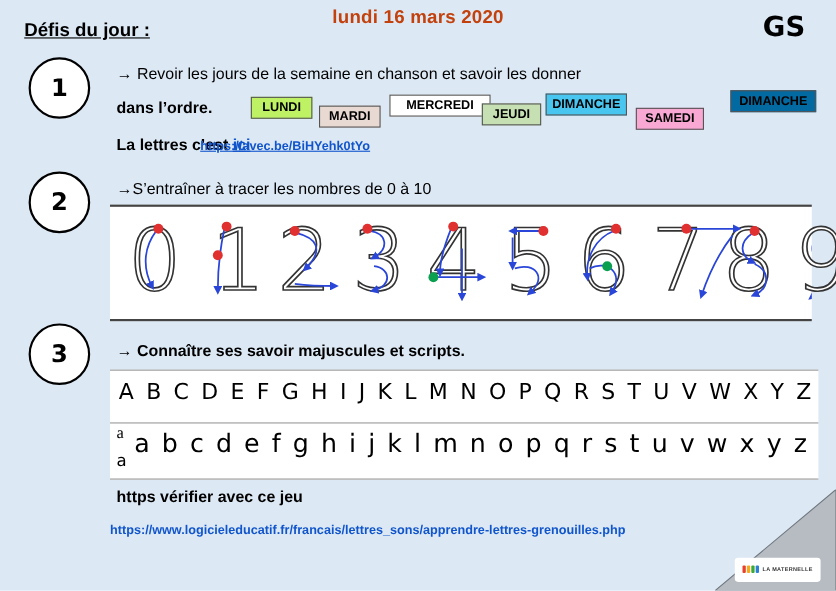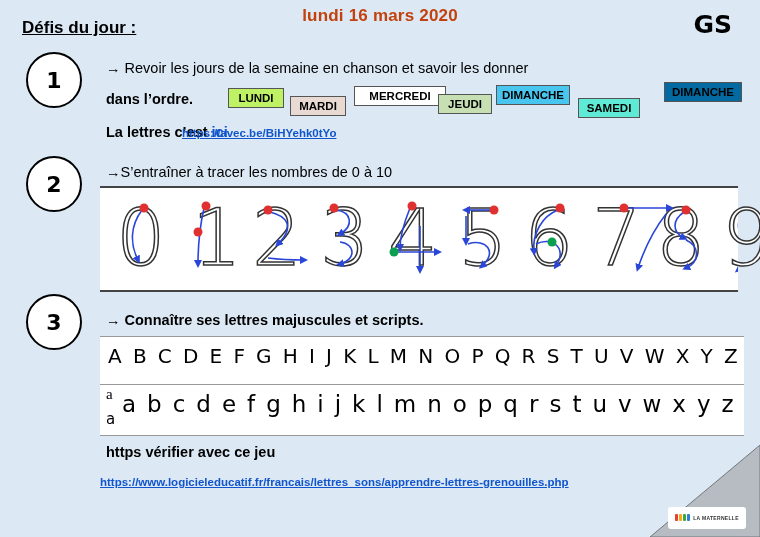--- a/index.html
+++ b/index.html
@@ -254,21 +254,20 @@
     color: #000;
     white-space: nowrap;
   }
   #task3-url {
     position: absolute;
     top: 476px;
     left: 100px;
     font-size: 11.5px;
     font-weight: bold;
     color: #1155cc;
-    text-decoration: underline;
     white-space: nowrap;
   }
 
   
   #page-curl {
     position: absolute;
     right: 0;
     bottom: 0;
     width: 110px;
     height: 92px;
@@ -315,21 +314,21 @@
   <div class="bullet" id="bullet-1">1</div>
   <div id="task1-line1">→ Revoir les jours de la semaine en chanson et savoir les donner</div>
   <div id="task1-line2">dans l’ordre.</div>
 
   <div id="days-row">
     <div class="day-chip" style="left:0px;   top:6px;  width:56px; background:#bef264;">LUNDI</div>
     <div class="day-chip" style="left:62px;  top:14px; width:56px; background:#e8d9d3;">MARDI</div>
     <div class="day-chip" style="left:126px; top:4px;  width:92px; background:#ffffff;">MERCREDI</div>
     <div class="day-chip" style="left:210px; top:12px; width:54px; background:#c6e0b4;">JEUDI</div>
     <div class="day-chip" style="left:268px; top:3px;  width:74px; background:#49c6f0;">DIMANCHE</div>
-    <div class="day-chip" style="left:350px; top:16px; width:62px; background:#5eead4;">SAMEDI</div>
+    <div class="day-chip" style="left:350px; top:16px; width:62px; background:#f9a8d4;">SAMEDI</div>
     <div class="day-chip" style="left:436px; top:0px;  width:78px; background:#0369a1;">DIMANCHE</div>
   </div>
 
   <div id="task1-line3">
     <span>La lettres c’est </span><span id="task1-ici">ici</span>
   </div>
   <div id="task1-url">https://avec.be/BiHYehk0tYo</div>
 
   <div class="bullet" id="bullet-2">2</div>
   <div id="task2-line1">→S’entraîner à tracer les nombres de 0 à 10</div>
@@ -389,21 +388,21 @@
         <circle cx="460" cy="22" r="4.5" fill="#e03030"></circle>
         <circle cx="452" cy="56" r="4.5" fill="#0aa050"></circle>
         <circle cx="524" cy="22" r="4.5" fill="#e03030"></circle>
         <circle cx="586" cy="24" r="4.5" fill="#e03030"></circle>
         <circle cx="652" cy="24" r="4.5" fill="#e03030"></circle>
       </g>
     </svg>
   </div>
 
   <div class="bullet" id="bullet-3">3</div>
-  <div id="task3-line1">→ Connaître ses lettres majuscules et scripts.</div>
+  <div id="task3-line1">→ Connaître ses savoir majuscules et scripts.</div>
 
   <div id="letters-panel">
     <div class="letters-rule" id="rule-a"></div>
     <div class="letters-rule" id="rule-b"></div>
     <div class="letters-rule" id="rule-c"></div>
 
     <div class="letters-row" id="upper-row">
       <span>A</span>
       <span>B</span>
       <span>C</span>

